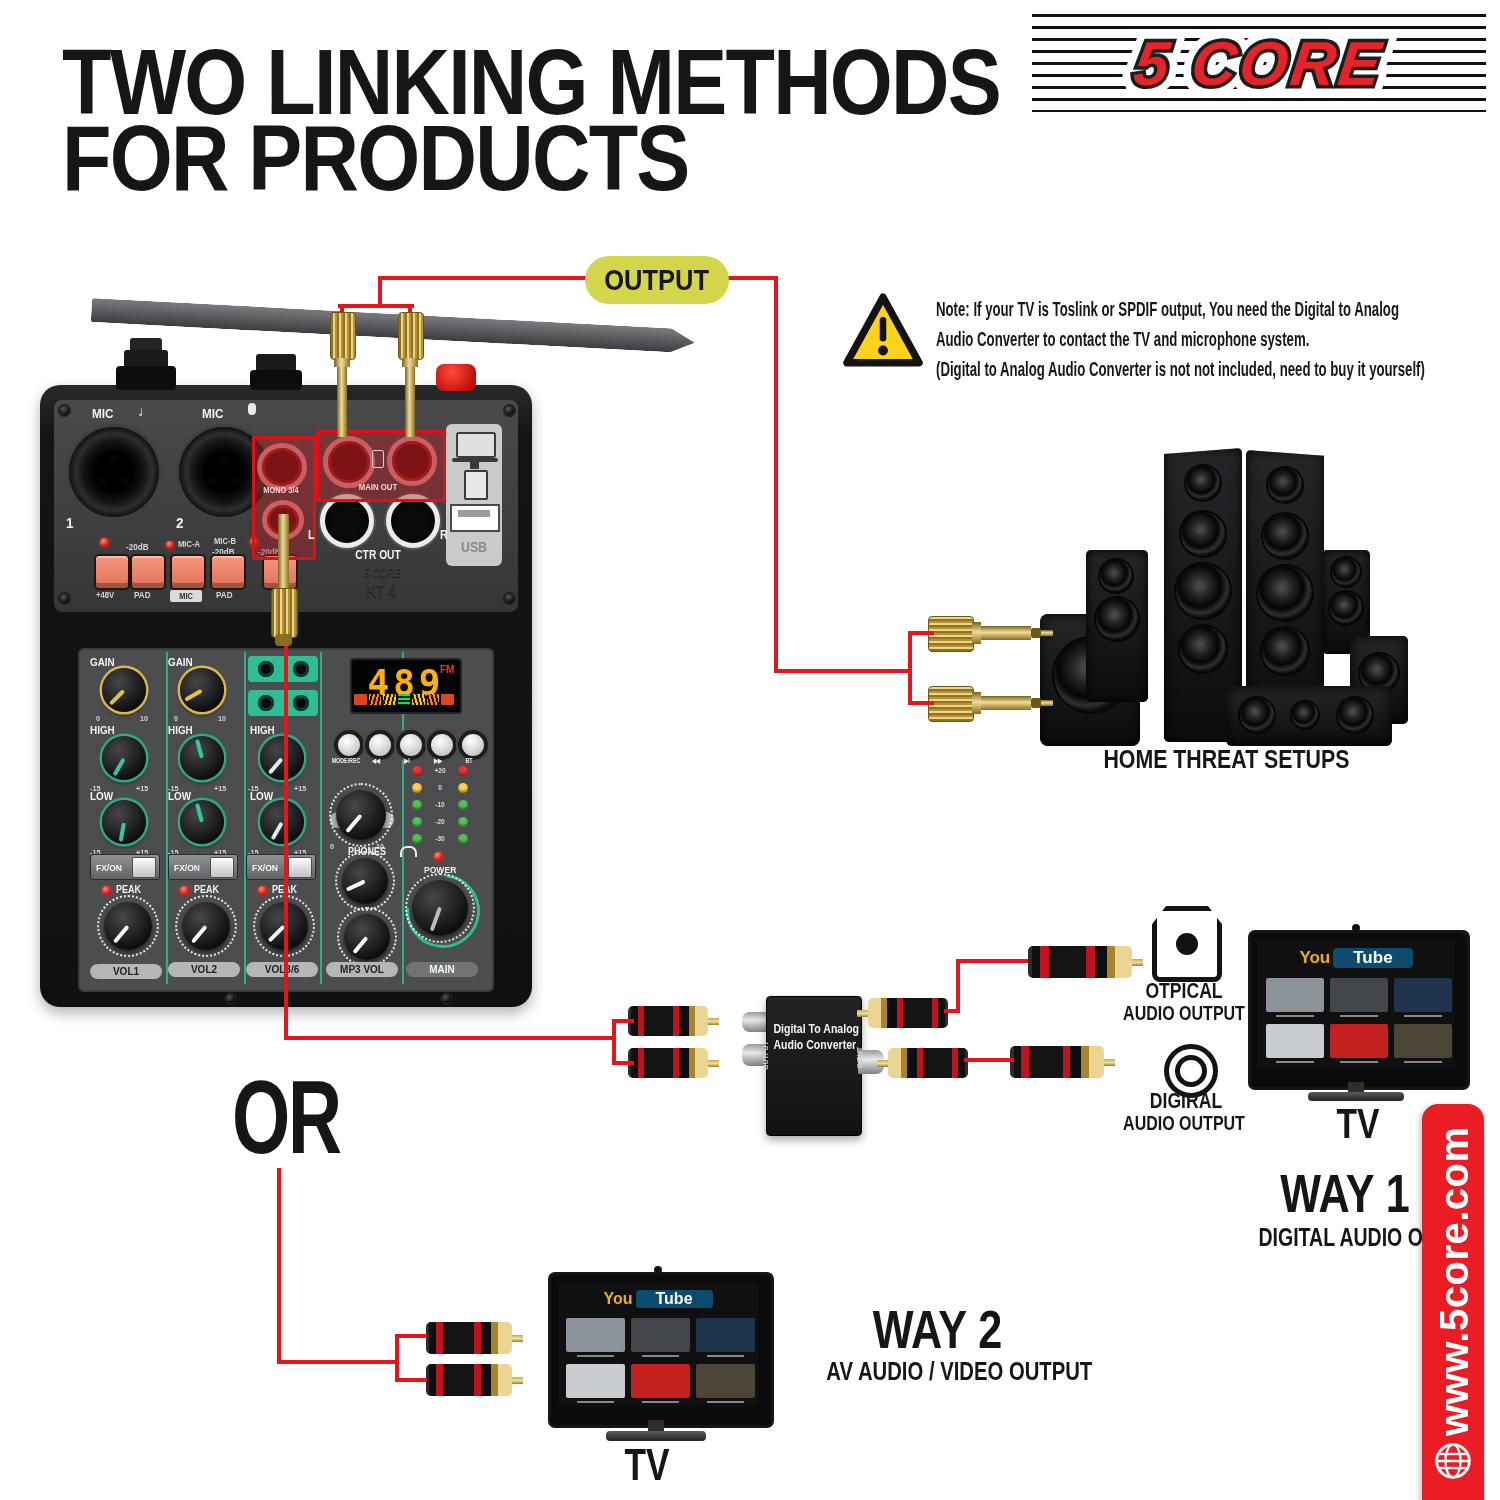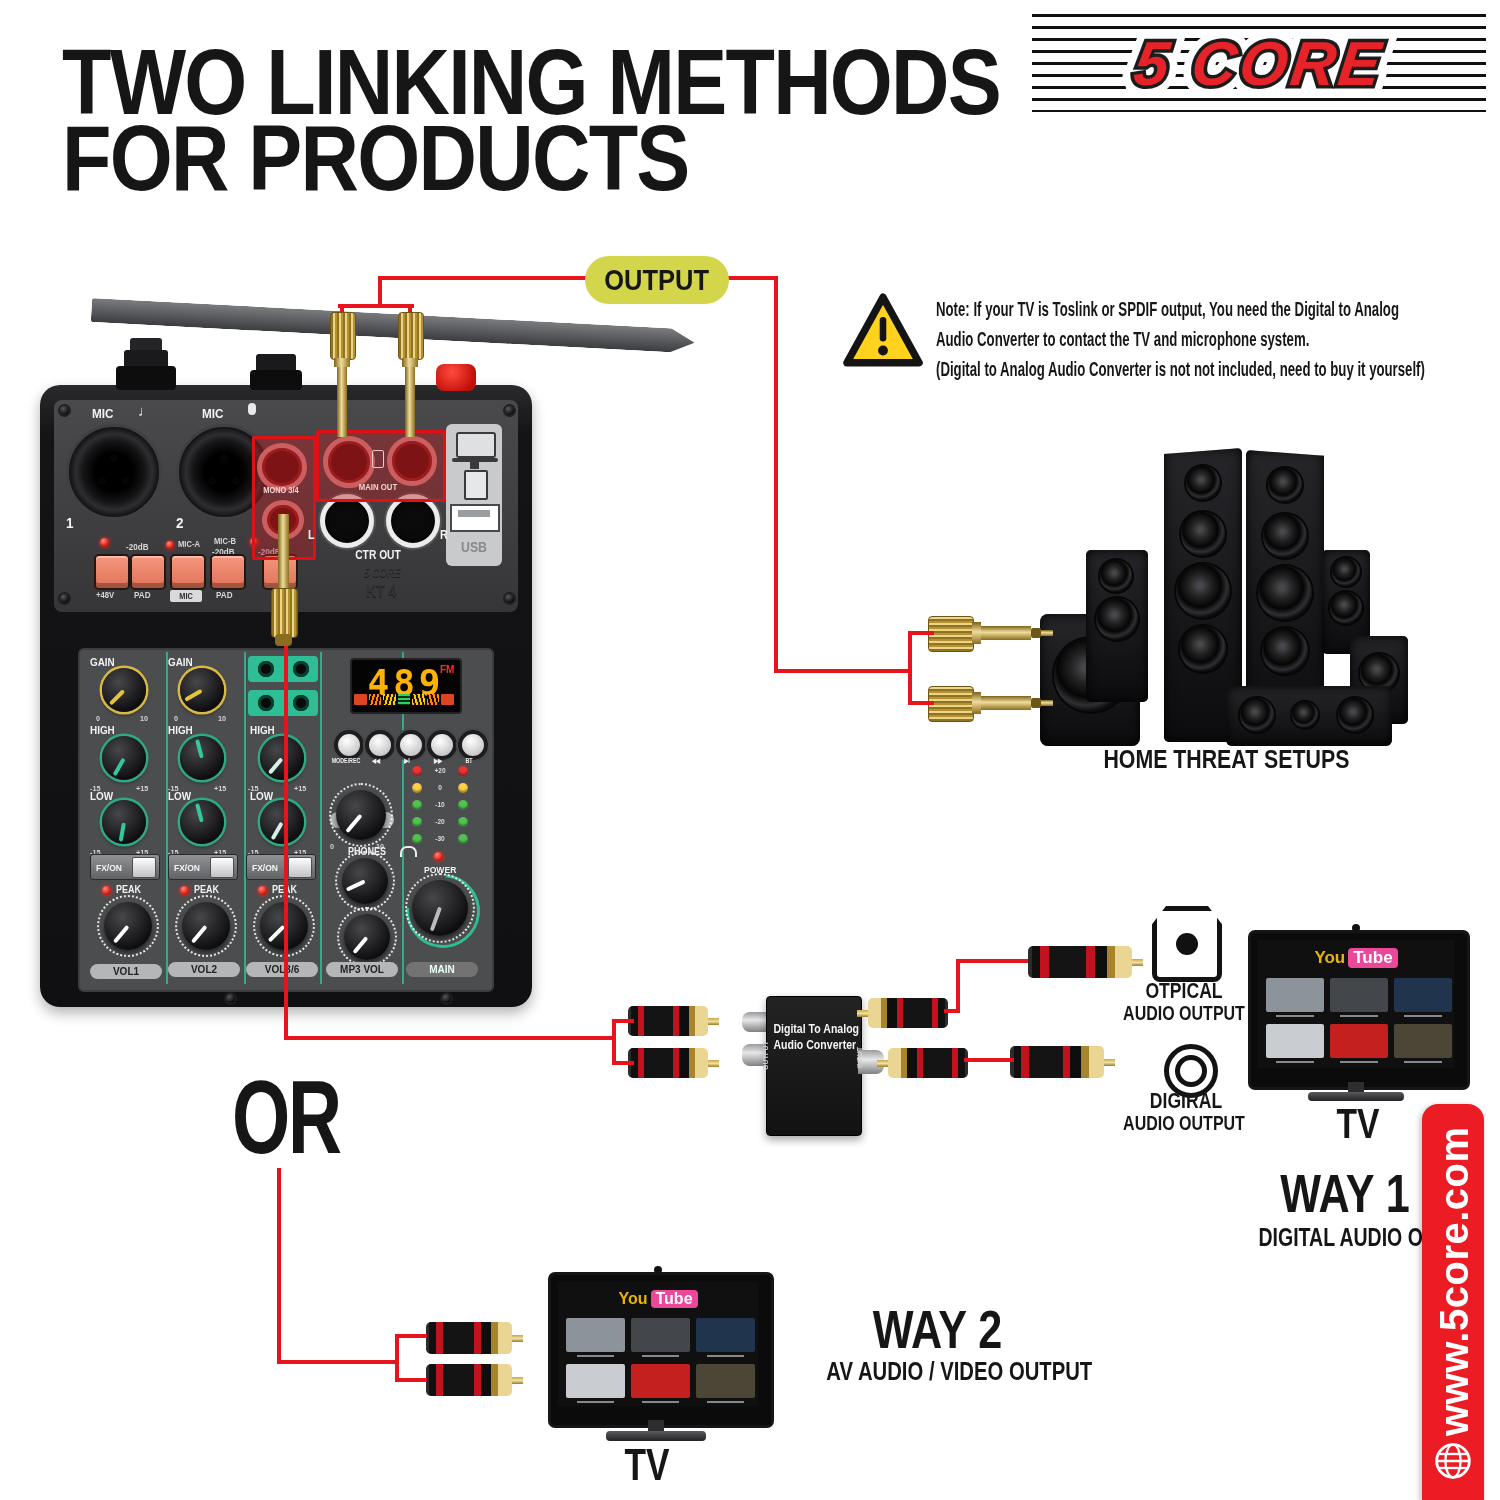--- a/index.html
+++ b/index.html
@@ -60,21 +60,21 @@
       box-shadow:inset 0 0 12px #000;z-index:2;}
   .drv{position:absolute;border-radius:50%;z-index:3;box-shadow:0 0 0 2px #060607;
       background:radial-gradient(circle at 44% 40%,#47474c 6%,#222 26%,#050505 48%,#2f2f33 62%,#0b0b0d 72%);}
   .tealjack{position:absolute;background:#2fbd96;border-radius:4px;z-index:3;display:flex;
       align-items:center;justify-content:space-around;}
   .tj{width:16px;height:16px;border-radius:50%;background:#0a0a0a;box-shadow:inset 0 0 0 3px #063f30;}
   .tv{position:absolute;background:#0b0b0c;border:3px solid #161618;border-radius:7px;z-index:2;}
   .tvscr{position:absolute;background:#101011;z-index:3;overflow:hidden;}
   .ytrow{display:flex;justify-content:center;align-items:baseline;gap:3px;margin-top:8px;font-weight:700;}
   .ytyou{color:#eab308;}
-  .yttube{background:#ec4899;color:#fff;border-radius:4px;padding:0 5px;}
+  .yttube{background:#0c4a6e;color:#fff;border-radius:4px;padding:0 20px;}
   .tile{position:absolute;border-radius:2px;z-index:4;}
   .tile::after{content:'';position:absolute;left:18%;right:18%;bottom:-5px;height:2.5px;background:#85888c;}
   .banner{position:absolute;background:#ec1c24;border-radius:16px 16px 0 0;z-index:30;box-shadow:-2px 2px 6px rgba(0,0,0,.25);}
   .bannertxt{position:absolute;transform-origin:0 0;transform:rotate(-90deg);color:#fff;font-weight:700;
       font-size:40px;letter-spacing:.5px;white-space:nowrap;}
   .disp{position:absolute;background:#040404;border:2px solid #232325;border-radius:4px;z-index:3;}
   .digits{font-family:"DejaVu Sans Mono",monospace;font-weight:700;color:#ffb300;font-size:36px;
       letter-spacing:4px;line-height:46px;text-align:center;}
   .fm{position:absolute;color:#ff2d1e;font-size:10px;font-weight:700;z-index:4;}
   .mtr{position:absolute;display:flex;gap:2px;z-index:4;}

